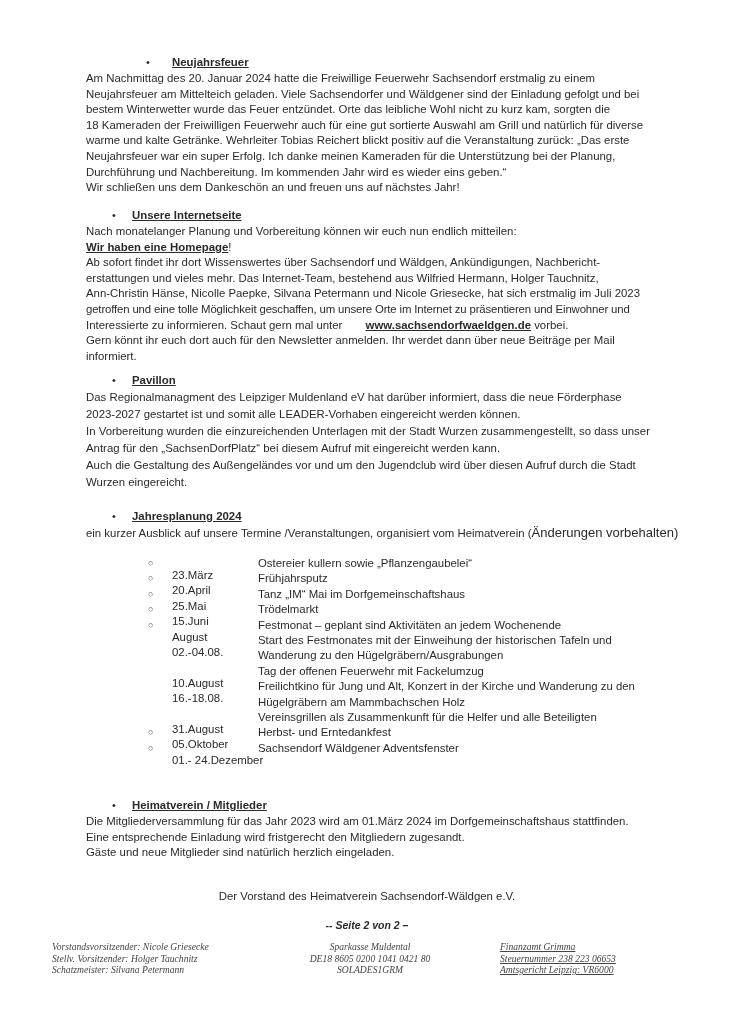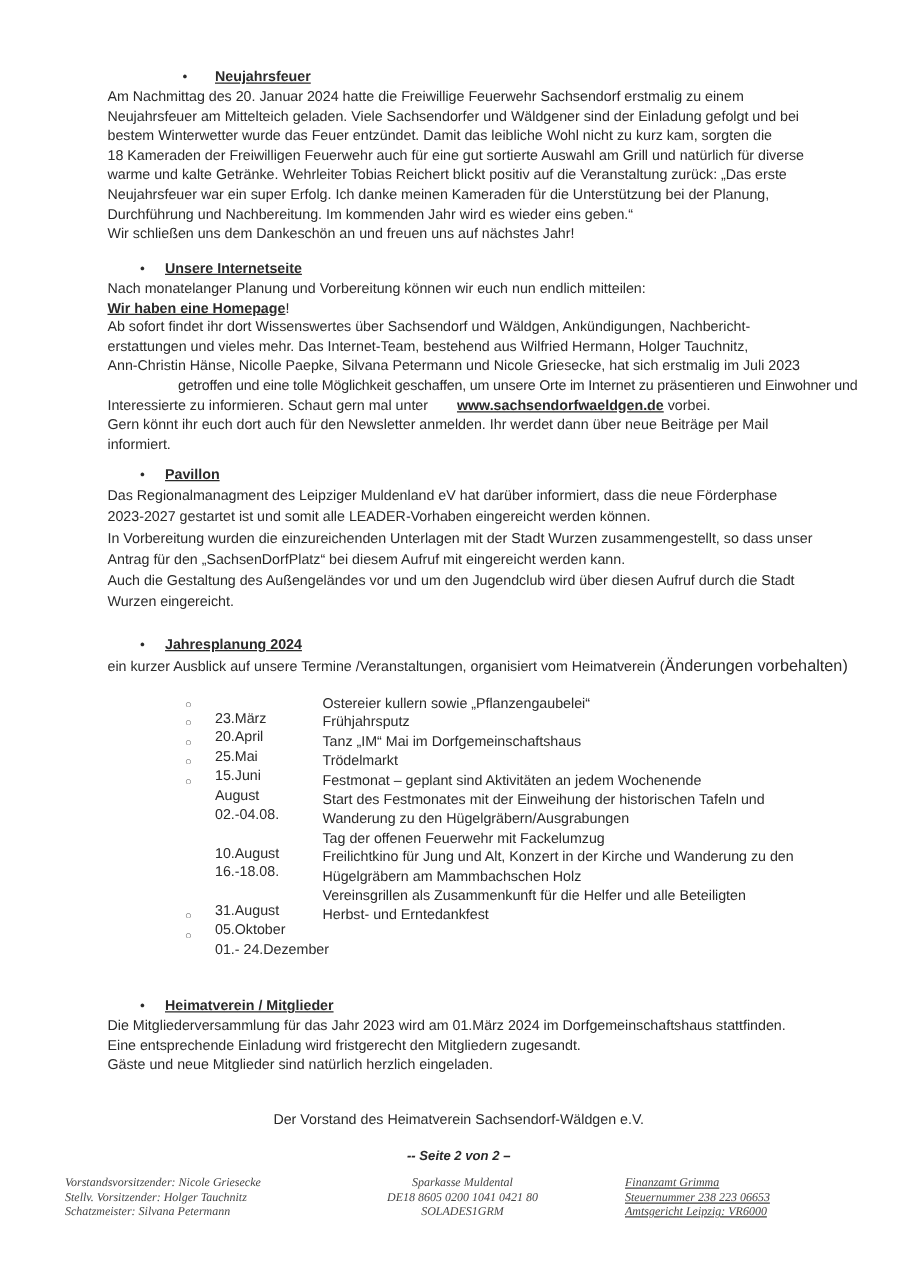--- a/index.html
+++ b/index.html
@@ -32,39 +32,39 @@
 
 <div class="page">
 
   <div class="sec" style="top:55px;">
     <div class="head">
       <span class="bullet" style="left:60px;">•</span>
       <span class="htitle" style="left:86px;">Neujahrsfeuer</span>
     </div>
     <div class="p nowrap">Am Nachmittag des 20. Januar 2024 hatte die Freiwillige Feuerwehr Sachsendorf erstmalig zu einem</div>
     <div class="p nowrap">Neujahrsfeuer am Mittelteich geladen. Viele Sachsendorfer und Wäldgener sind der Einladung gefolgt und bei</div>
-    <div class="p nowrap">bestem Winterwetter wurde das Feuer entzündet. Damit das leibliche Wohl nicht zu kurz kam, sorgten die</div>
+    <div class="p nowrap">bestem Winterwetter wurde das Feuer entzündet. Orte das leibliche Wohl nicht zu kurz kam, sorgten die</div>
     <div class="p nowrap">18 Kameraden der Freiwilligen Feuerwehr auch für eine gut sortierte Auswahl am Grill und natürlich für diverse</div>
     <div class="p nowrap">warme und kalte Getränke. Wehrleiter Tobias Reichert blickt positiv auf die Veranstaltung zurück: „Das erste</div>
     <div class="p nowrap">Neujahrsfeuer war ein super Erfolg. Ich danke meinen Kameraden für die Unterstützung bei der Planung,</div>
     <div class="p nowrap">Durchführung und Nachbereitung. Im kommenden Jahr wird es wieder eins geben.“</div>
     <div class="p nowrap">Wir schließen uns dem Dankeschön an und freuen uns auf nächstes Jahr!</div>
   </div>
 
   <div class="sec" style="top:208px;">
     <div class="head">
       <span class="bullet" style="left:26px;">•</span>
       <span class="htitle" style="left:46px;">Unsere Internetseite</span>
     </div>
     <div class="p nowrap">Nach monatelanger Planung und Vorbereitung können wir euch nun endlich mitteilen:</div>
     <div class="p nowrap"><span style="font-weight:bold;text-decoration:underline;">Wir haben eine Homepage</span><span>!</span></div>
     <div class="p nowrap">Ab sofort findet ihr dort Wissenswertes über Sachsendorf und Wäldgen, Ankündigungen, Nachbericht-</div>
     <div class="p nowrap">erstattungen und vieles mehr. Das Internet-Team, bestehend aus Wilfried Hermann, Holger Tauchnitz,</div>
     <div class="p nowrap">Ann-Christin Hänse, Nicolle Paepke, Silvana Petermann und Nicole Griesecke, hat sich erstmalig im Juli 2023</div>
-    <div class="p nowrap" style="letter-spacing:-0.15px;text-align:right;">getroffen und eine tolle Möglichkeit geschaffen, um unsere Orte im Internet zu präsentieren und Einwohner und</div>
+    <div class="p nowrap" style="letter-spacing:-0.15px;">getroffen und eine tolle Möglichkeit geschaffen, um unsere Orte im Internet zu präsentieren und Einwohner und</div>
     <div class="p nowrap"><span>Interessierte zu informieren. Schaut gern mal unter </span><a class="link">www.sachsendorfwaeldgen.de</a><span> vorbei.</span></div>
     <div class="p nowrap">Gern könnt ihr euch dort auch für den Newsletter anmelden. Ihr werdet dann über neue Beiträge per Mail</div>
     <div class="p nowrap">informiert.</div>
   </div>
 
   <div class="sec" style="top:373px;">
     <div class="head">
       <span class="bullet" style="left:26px;">•</span>
       <span class="htitle" style="left:46px;">Pavillon</span>
     </div>
@@ -129,20 +129,21 @@
         <div class="desc">Vereinsgrillen als Zusammenkunft für die Helfer und alle Beteiligten</div>
       </div>
       <div class="row">
         <span class="circ">○</span>
         <span class="date">05.Oktober</span>
         <div class="desc">Herbst- und Erntedankfest</div>
       </div>
       <div class="row">
         <span class="circ">○</span>
         <span class="date">01.- 24.Dezember</span>
+        <div class="desc">Sachsendorf Wäldgener Adventsfenster</div>
       </div>
     </div>
 
   <div class="sec" style="top:798px;">
     <div class="head">
       <span class="bullet" style="left:26px;">•</span>
       <span class="htitle" style="left:46px;">Heimatverein / Mitglieder</span>
     </div>
     <div class="p nowrap">Die Mitgliederversammlung für das Jahr 2023 wird am 01.März 2024 im Dorfgemeinschaftshaus stattfinden.</div>
     <div class="p nowrap">Eine entsprechende Einladung wird fristgerecht den Mitgliedern zugesandt.</div>

